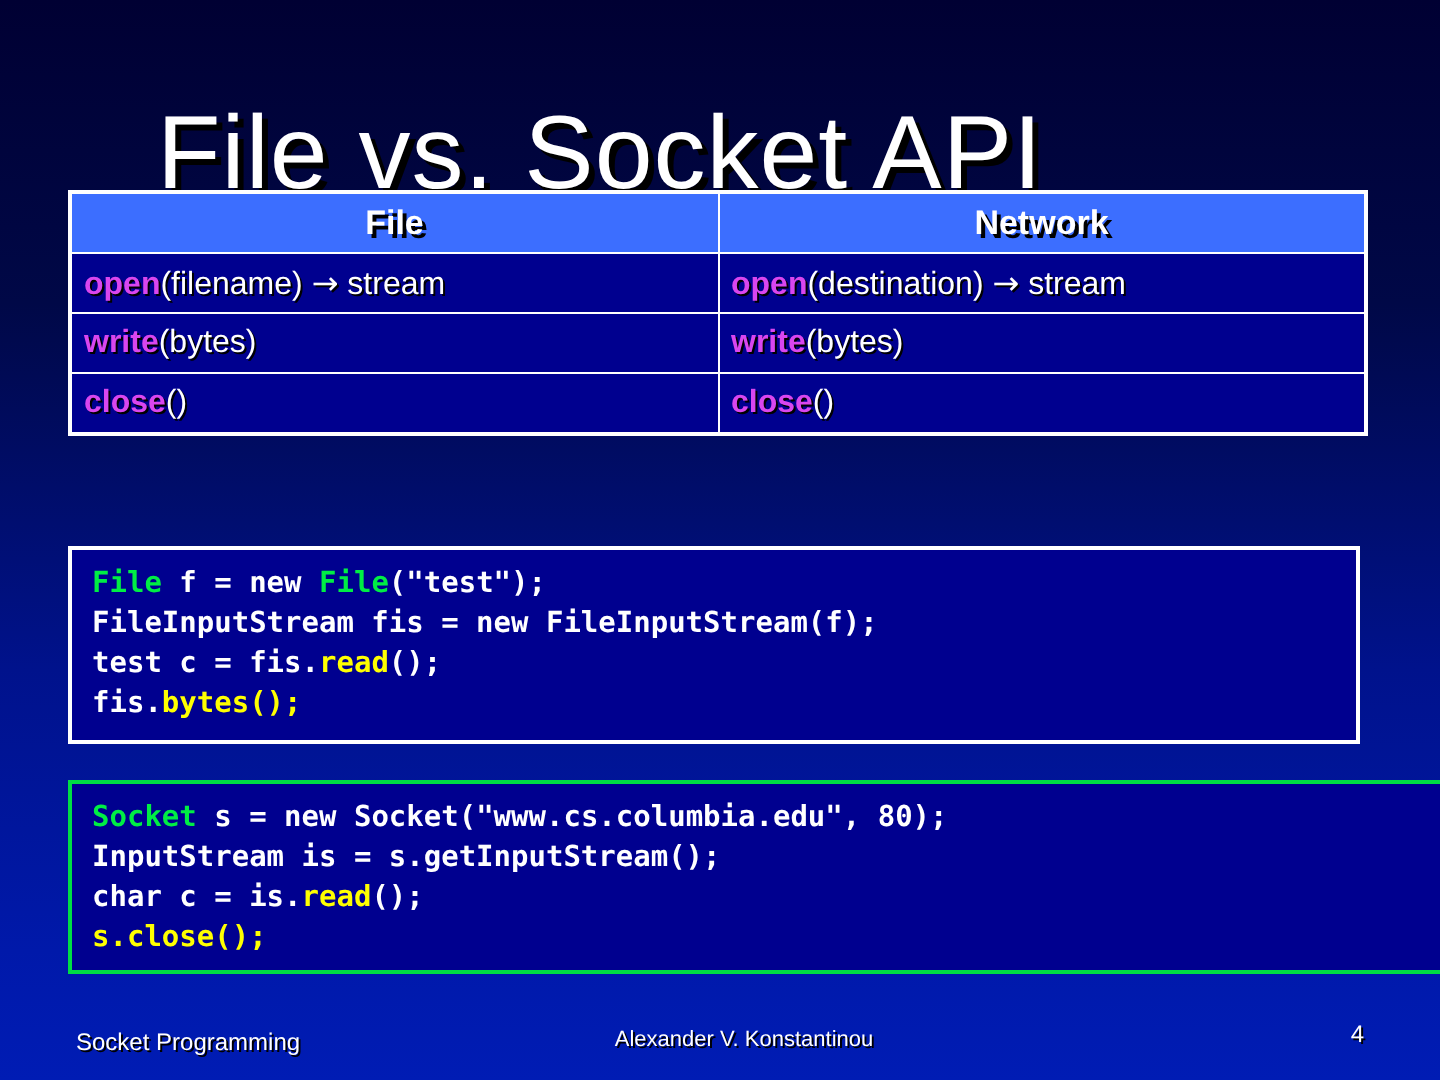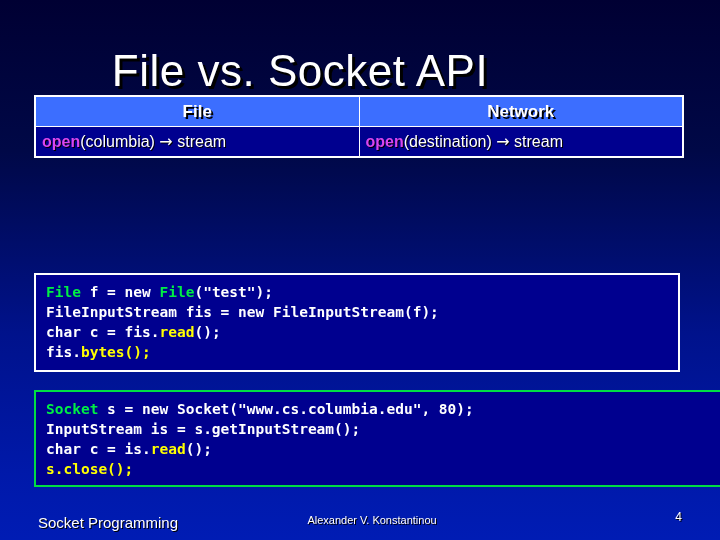--- a/index.html
+++ b/index.html
@@ -20,21 +20,21 @@
     overflow: hidden;
   }
 
   
   #slide-title {
     position: absolute;
     left: 0;
     top: 18px;
     width: 600px;
     text-align: center;
-    font-size: 44px;
+    font-size: 52px;
     font-weight: normal;
     color: #ffffff;
     text-shadow: 3px 3px 0 #000000;
     letter-spacing: 0.5px;
     line-height: 48px;
   }
 
   
   #api-table {
     position: absolute;
@@ -109,21 +109,21 @@
     position: absolute;
     left: 0;
     top: 512px;
     width: 720px;
     height: 28px;
   }
   #footer-left {
     position: absolute;
     left: 38px;
     top: 2px;
-    font-size: 15px;
+    font-size: 12px;
     color: #ffffff;
     text-shadow: 1px 1px 0 #000000;
   }
   #footer-center {
     position: absolute;
     left: 0;
     top: 2px;
     width: 720px;
     text-align: center;
     font-size: 11px;
@@ -149,29 +149,37 @@
 
   <table id="api-table">
     <thead>
       <tr>
         <th>File</th>
         <th>Network</th>
       </tr>
     </thead>
     <tbody>
       <tr>
-        <td><span class="kw">open</span><span>(columbia)</span> <span class="arrow">→</span> <span>stream</span></td>
+        <td><span class="kw">open</span><span>(filename)</span> <span class="arrow">→</span> <span>stream</span></td>
         <td><span class="kw">open</span><span>(destination)</span> <span class="arrow">→</span> <span>stream</span></td>
+      </tr>
+      <tr>
+        <td><span class="kw">write</span><span>(bytes)</span></td>
+        <td><span class="kw">write</span><span>(bytes)</span></td>
+      </tr>
+      <tr>
+        <td><span class="kw">close</span><span>()</span></td>
+        <td><span class="kw">close</span><span>()</span></td>
       </tr>
     </tbody>
   </table>
 
   <div id="code-file" class="code-block"><span class="c-type">File</span><span> f = new </span><span class="c-type">File</span><span>("test");</span>
 <span>FileInputStream fis = new FileInputStream(f);</span>
-<span>char c = fis.</span><span class="c-meth">read</span><span>();</span>
+<span>test c = fis.</span><span class="c-meth">read</span><span>();</span>
 <span>fis.</span><span class="c-meth">bytes();</span></div>
 
   <div id="code-socket" class="code-block"><span class="c-type">Socket</span><span> s = new Socket("www.cs.columbia.edu", 80);</span>
 <span>InputStream is = s.getInputStream();</span>
 <span>char c = is.</span><span class="c-meth">read</span><span>();</span>
 <span class="c-meth">s.close();</span></div>
 
   <div id="footer">
     <div id="footer-left">Socket Programming</div>
     <div id="footer-center">Alexander V. Konstantinou</div>

